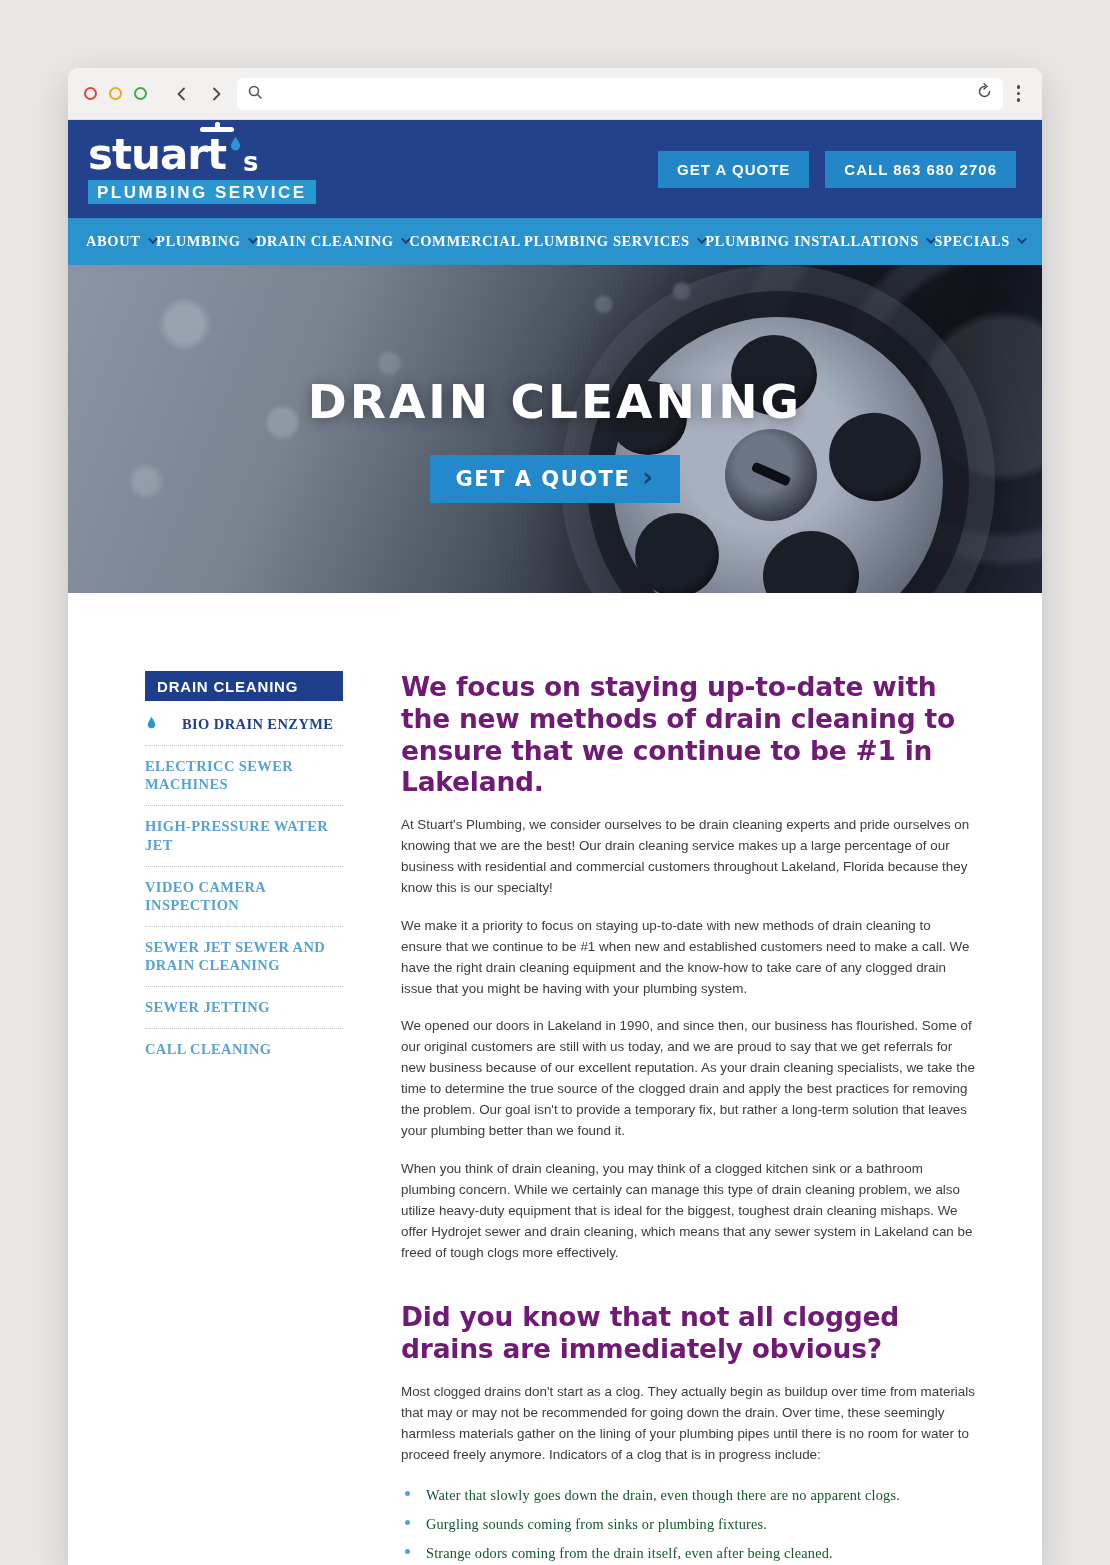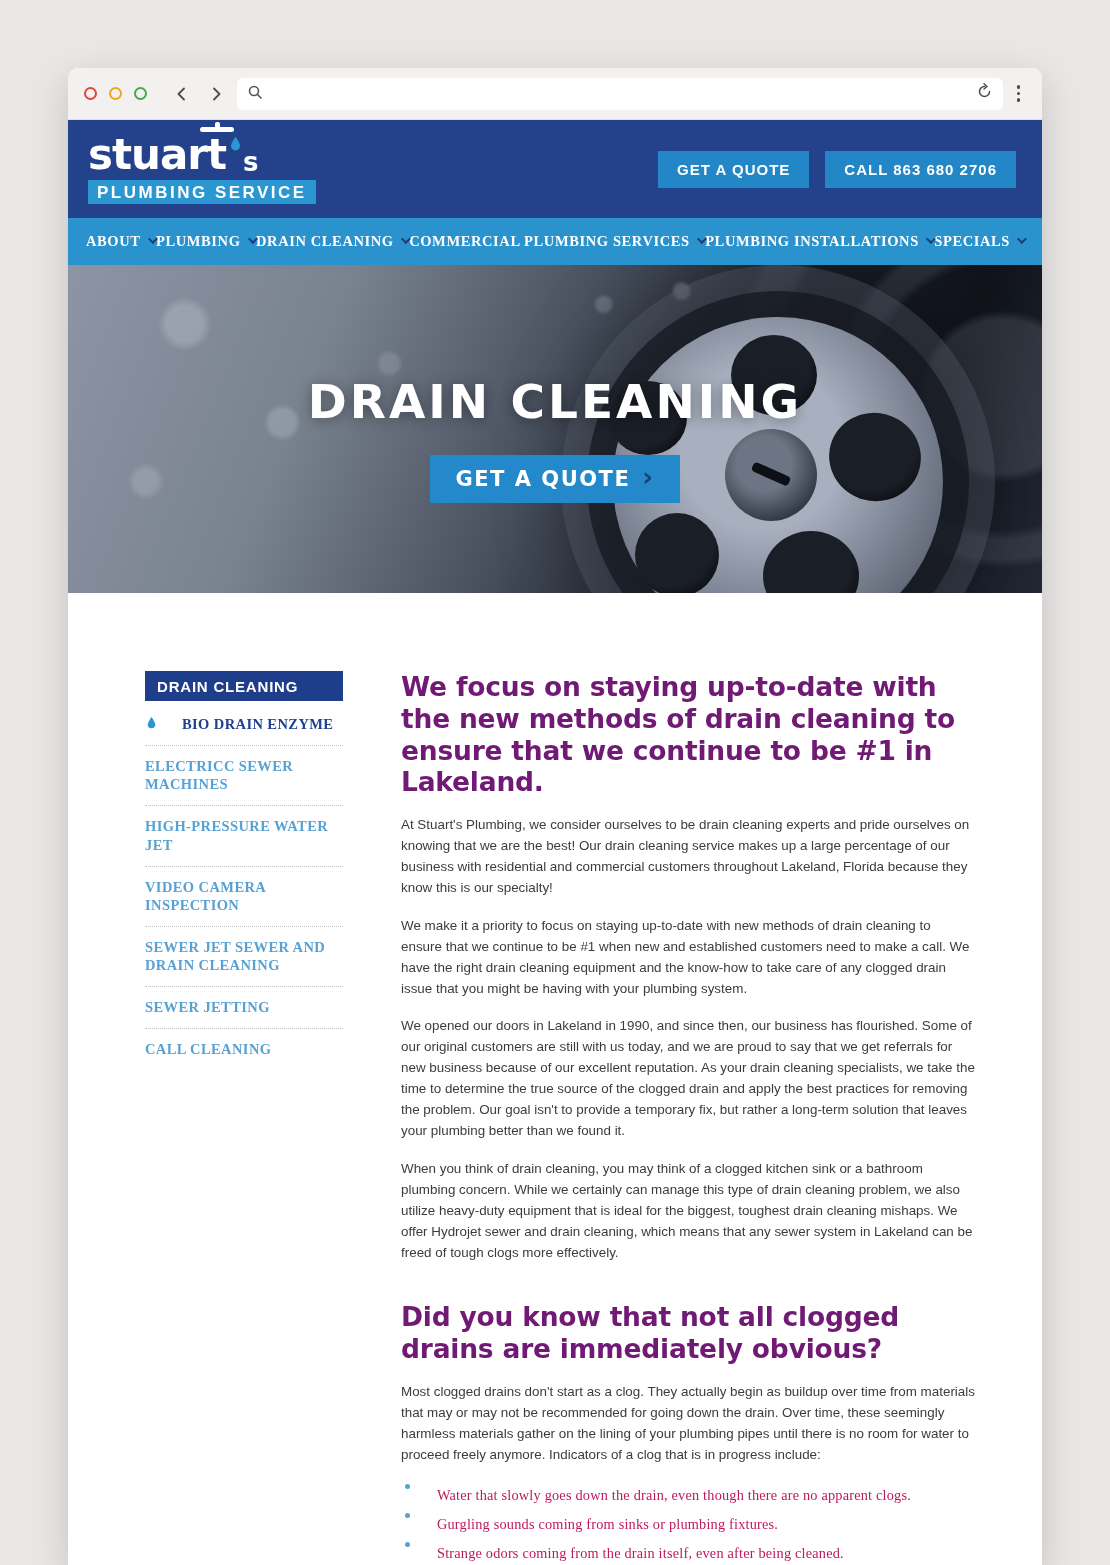--- a/index.html
+++ b/index.html
@@ -162,22 +162,22 @@
     color:#701a75; font-family:"DejaVu Sans", sans-serif;
     font-weight:800; font-size:26.5px; line-height:1.2; letter-spacing:-0.2px;
   }
   h2.sec { margin-top:38px; }
   .main-col p {
     color:#3c3c3c; font-size:13.4px; line-height:1.56; margin-top:17px;
     font-family:"Liberation Sans", sans-serif;
   }
   .bullets { list-style:none; margin:20px 0 4px 4px; }
   .bullets li {
-    display:flex; align-items:flex-start; gap:27px;
-    color:#be185d; font-family:"Liberation Serif", serif;
+    display:flex; align-items:center; gap:16px;
+    color:#14532d; font-family:"Liberation Serif", serif;
     font-size:14.3px; line-height:1.35; margin-bottom:10px; letter-spacing:0.2px;
   }
   .bullets .dot { width:5px; height:5px; border-radius:50%; background:#58a2d3; flex:none; transform:translateY(-2px); }
 </style>
 </head>
 <body>
 
 <div class="window">
 
   <div class="chrome">

